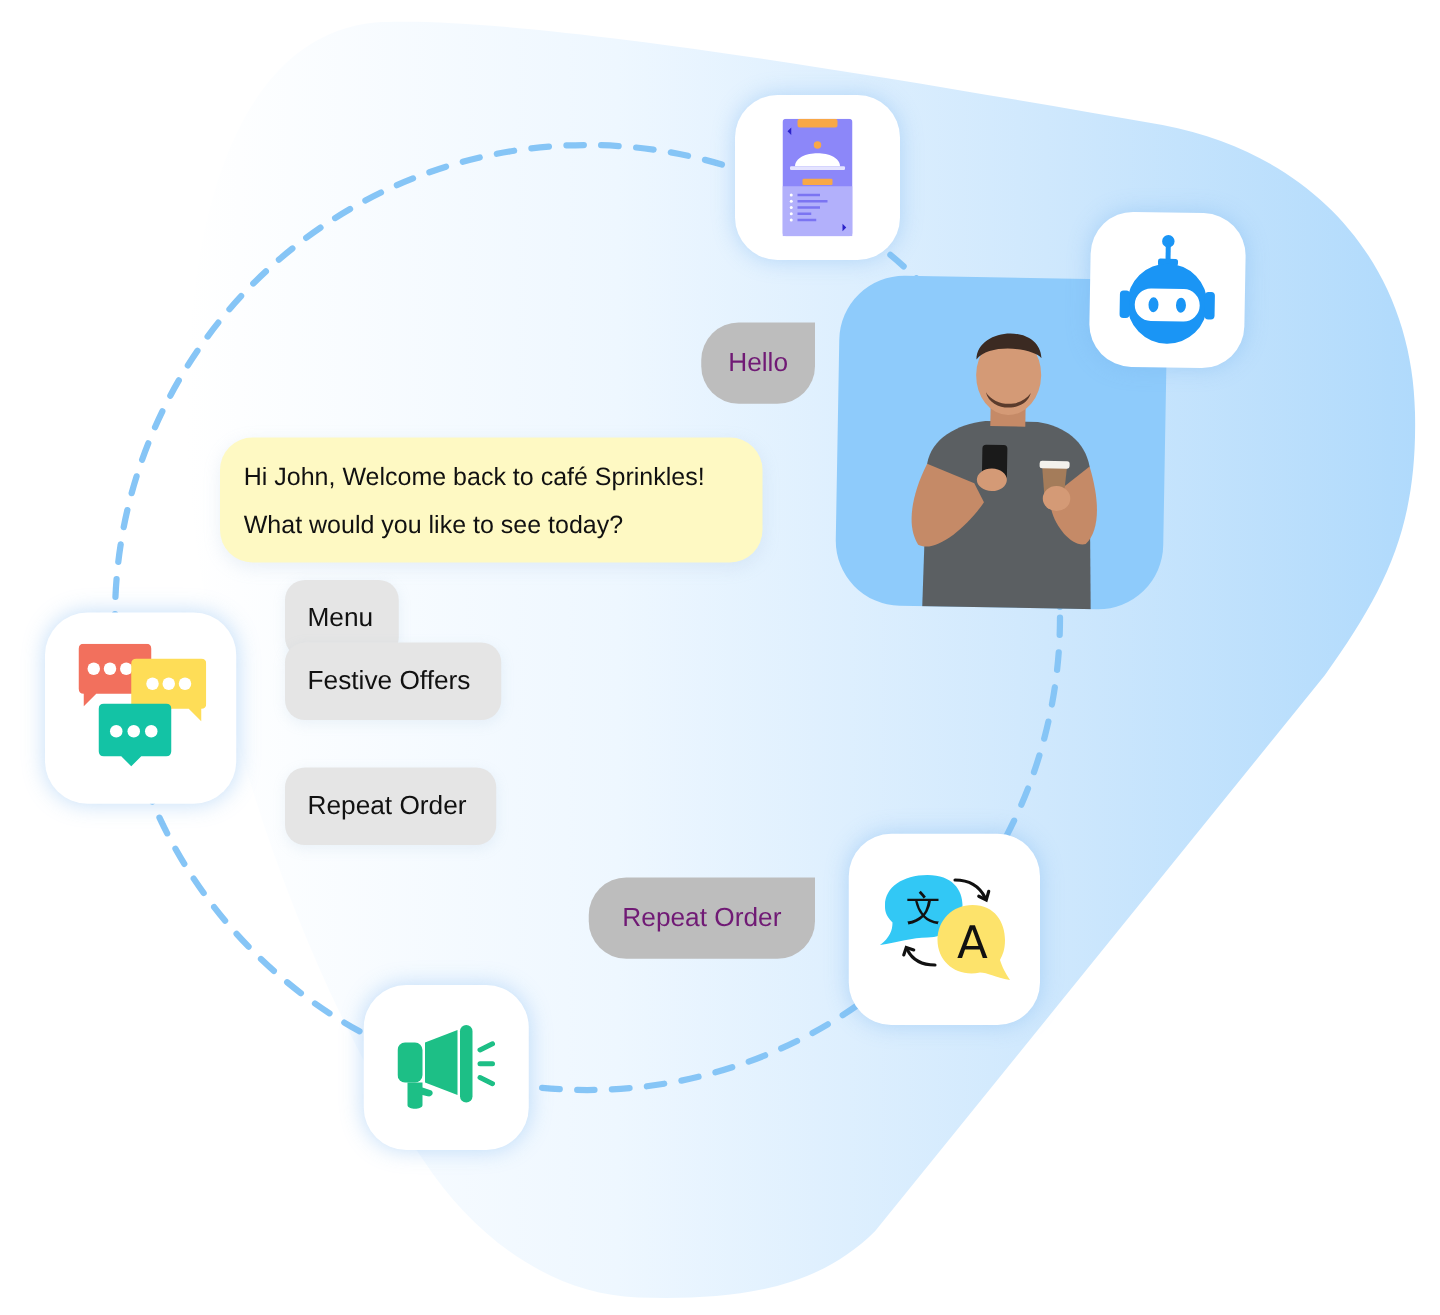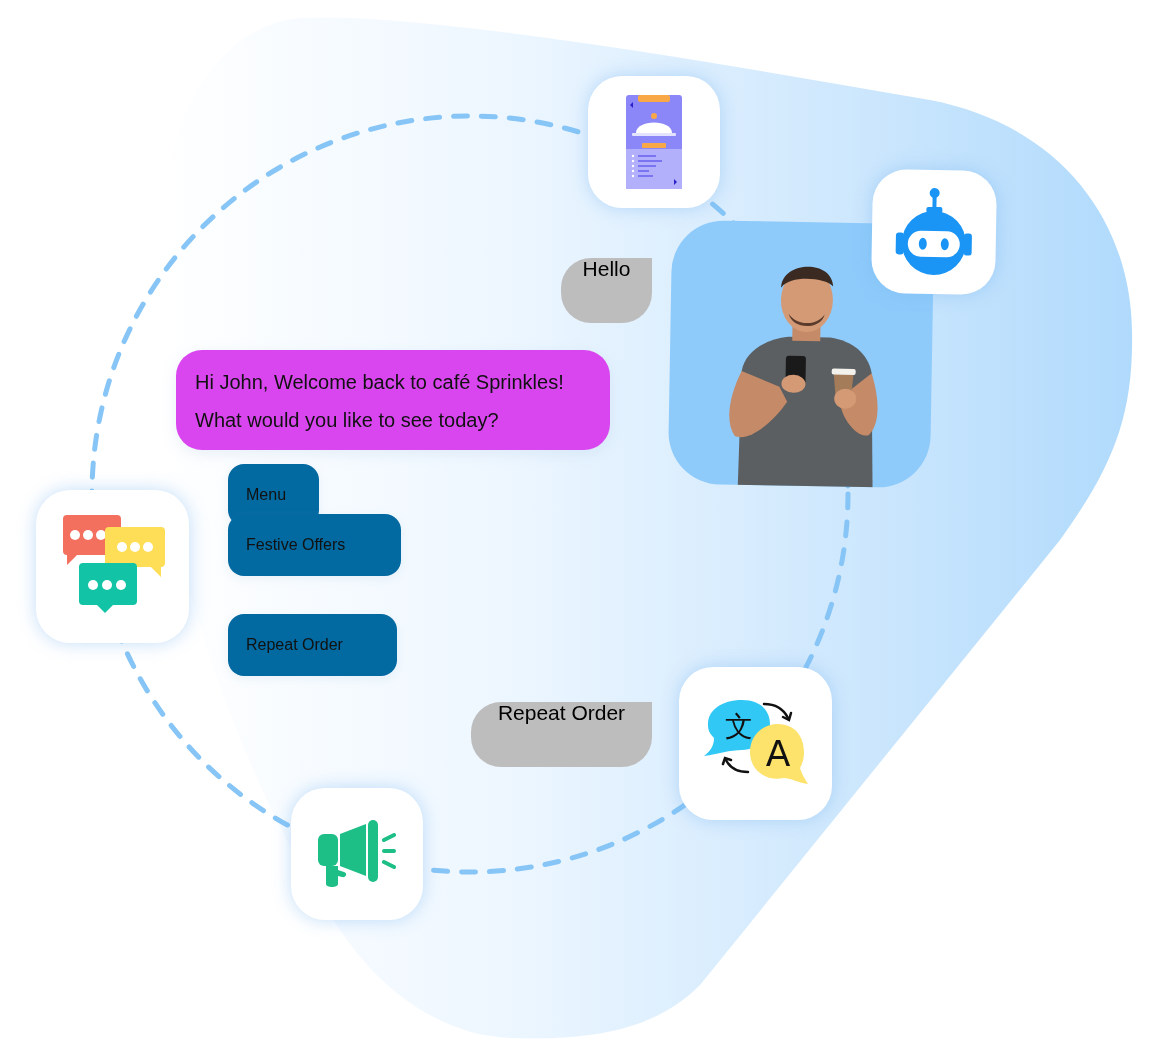--- a/index.html
+++ b/index.html
@@ -5,27 +5,27 @@
   html, body { margin:0; padding:0; background:#ffffff; }
   body { width:1152px; height:1052px; position:relative; overflow:hidden;
          font-family:"Liberation Sans", "DejaVu Sans", sans-serif; color:#111; }
   .bg-svg { position:absolute; left:0; top:0; width:1152px; height:1052px; }
   .tile { position:absolute; background:#fff; border-radius:34px;
           box-shadow:0 0 18px rgba(120,180,240,0.45); display:flex; align-items:center; justify-content:center; }
   .tile svg { display:block; }
   .photo-card { position:absolute; left:670px; top:222px; width:262px; height:264px;
                 background:#8ecbfb; border-radius:52px; transform:rotate(1deg); overflow:hidden; }
   .bubble { position:absolute; font-size:21px; line-height:1; }
-  .bubble-user { background:#bdbdbd; color:#000000; border-radius:30px 0 30px 30px;
-                 display:flex; align-items:flex-start; justify-content:center; }
-  .bubble-bot { background:#d946ef; border-radius:26px; box-shadow:0 4px 14px rgba(150,180,210,0.18);
+  .bubble-user { background:#bdbdbd; color:#701a75; border-radius:30px 0 30px 30px;
+                 display:flex; align-items:center; justify-content:center; }
+  .bubble-bot { background:#fef9c3; border-radius:26px; box-shadow:0 4px 14px rgba(150,180,210,0.18);
                 padding:0 18px; box-sizing:border-box; }
   .bubble-bot .line { position:absolute; left:19px; white-space:nowrap; font-size:20px; }
-  .chip { position:absolute; background:#0369a1; border-radius:16px; box-shadow:0 3px 10px rgba(150,180,210,0.15);
-          display:flex; align-items:center; padding-left:18px; box-sizing:border-box; font-size:16px; cursor:pointer; }
+  .chip { position:absolute; background:#e5e5e5; border-radius:16px; box-shadow:0 3px 10px rgba(150,180,210,0.15);
+          display:flex; align-items:center; padding-left:18px; box-sizing:border-box; font-size:21px; cursor:pointer; }
 </style>
 </head>
 <body>
 
 <svg class="bg-svg" viewBox="0 0 1152 1052">
   <defs>
     <linearGradient id="blobGrad" x1="0" y1="0" x2="1" y2="0">
       <stop offset="0" stop-color="#ffffff"></stop>
       <stop offset="0.35" stop-color="#eef7ff"></stop>
       <stop offset="0.7" stop-color="#cfe8fd"></stop>

